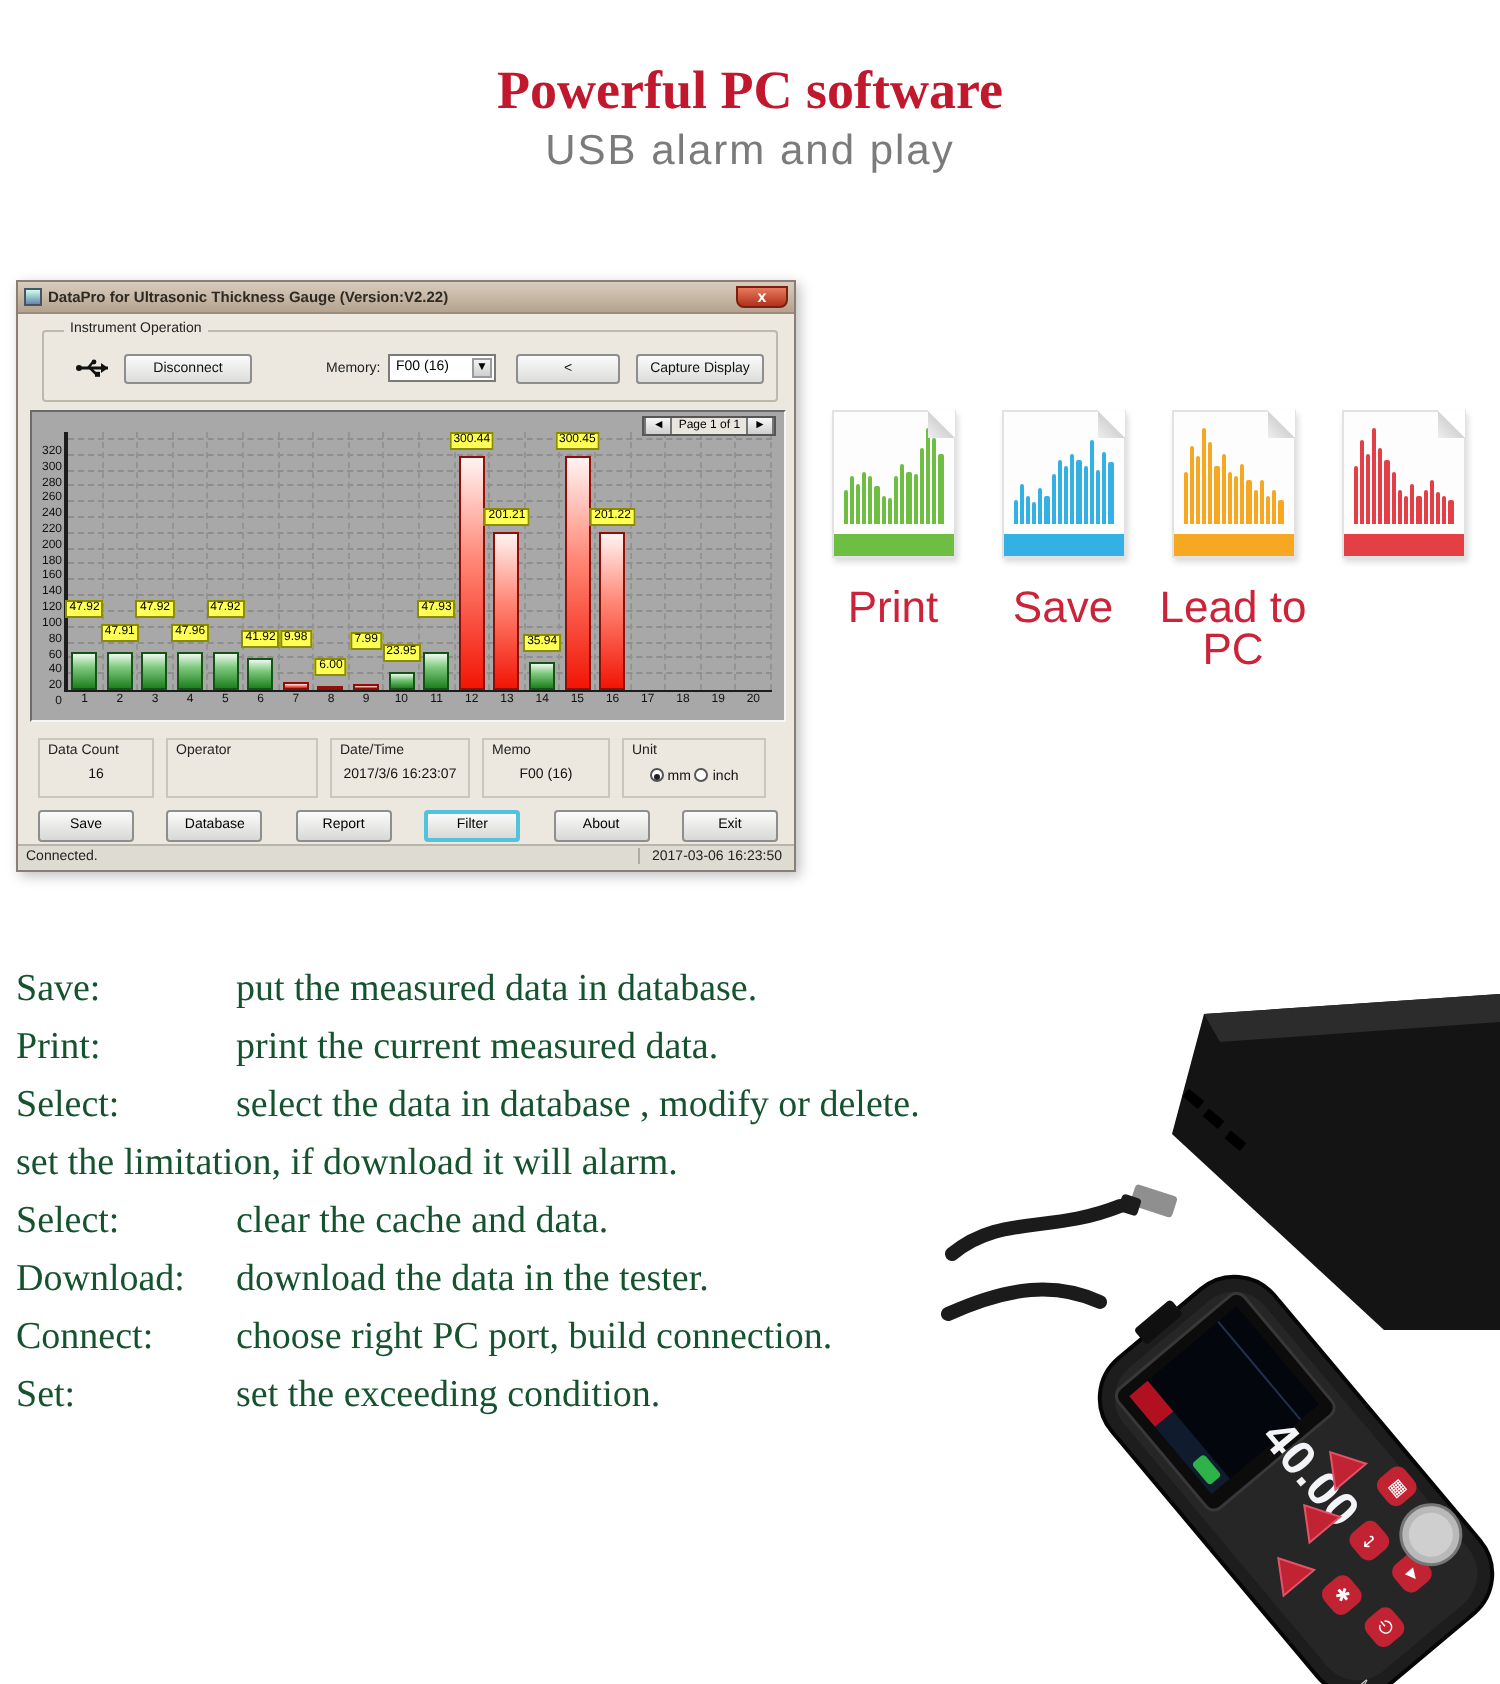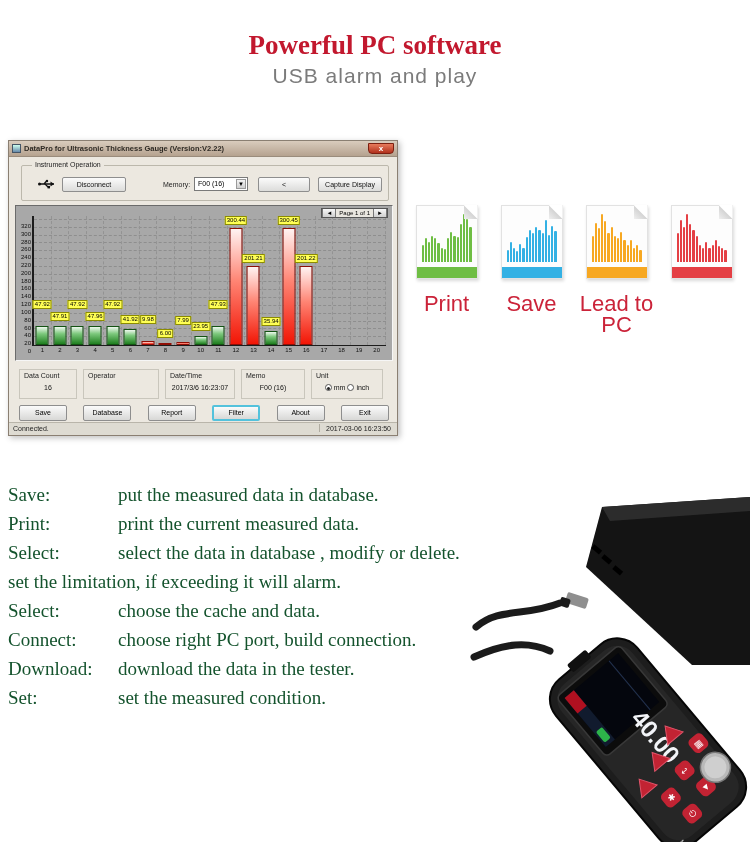--- a/index.html
+++ b/index.html
@@ -422,37 +422,37 @@
       </div>
       <div class="feat">
         <div class="term">Print:</div>
         <div class="desc">print the current measured data.</div>
       </div>
       <div class="feat">
         <div class="term">Select:</div>
         <div class="desc">select the data in database , modify or delete.</div>
       </div>
       <div class="feat">
-        <div class="desc">set the limitation, if exceeding it will alarm.</div>
+        <div class="desc">set the limitation, if download it will alarm.</div>
       </div>
       <div class="feat">
         <div class="term">Select:</div>
-        <div class="desc">choose the cache and data.</div>
+        <div class="desc">clear the cache and data.</div>
+      </div>
+      <div class="feat">
+        <div class="term">Download:</div>
+        <div class="desc">download the data in the tester.</div>
       </div>
       <div class="feat">
         <div class="term">Connect:</div>
         <div class="desc">choose right PC port, build connection.</div>
       </div>
       <div class="feat">
-        <div class="term">Download:</div>
-        <div class="desc">download the data in the tester.</div>
-      </div>
-      <div class="feat">
         <div class="term">Set:</div>
-        <div class="desc">set the measured condition.</div>
+        <div class="desc">set the exceeding condition.</div>
       </div>
     </div>
 
   <svg class="photo" viewBox="0 0 280 347">
 
     <g>
       <polygon points="132,12 280,2 280,170 222,170 116,72" fill="#141414"></polygon>
       <polygon points="132,12 280,2 280,16 140,26" fill="#2c2c2c"></polygon>
       <rect x="122" y="52" width="10" height="5" transform="rotate(40 127 54)" fill="#000"></rect>
       <rect x="132" y="62" width="10" height="5" transform="rotate(40 137 64)" fill="#000"></rect>

